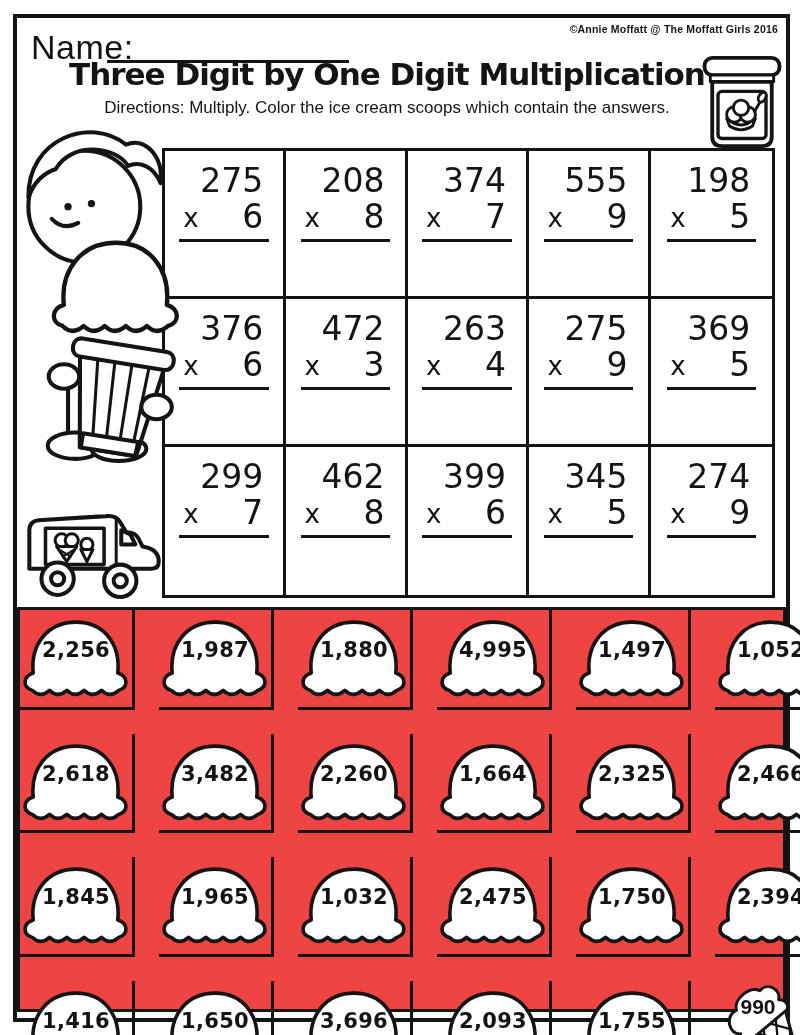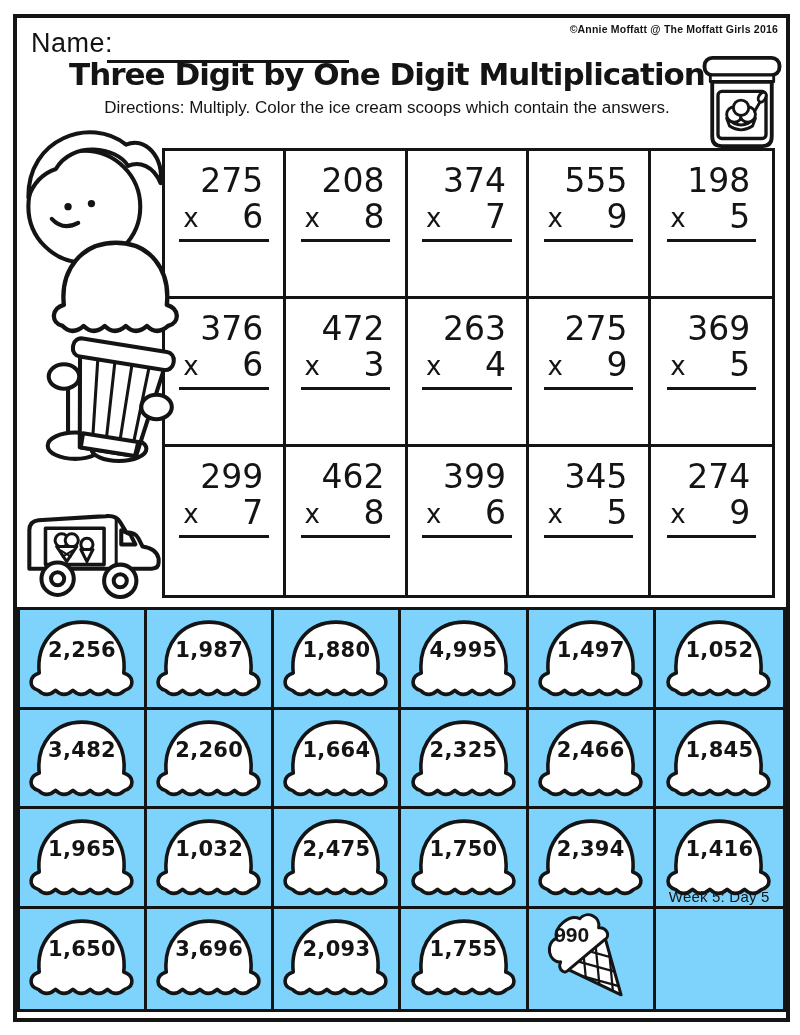--- a/index.html
+++ b/index.html
@@ -1,21 +1,21 @@
 <!DOCTYPE html>
 <html><head>
 <meta charset="utf-8">
 <style>
   * { margin:0; padding:0; box-sizing:border-box; }
   html,body { width:800px; height:1035px; background:#ffffff; font-family:"Liberation Sans", sans-serif; color:#141414; overflow:hidden; }
   .sheet { position:relative; width:800px; height:1035px; background:#ffffff; }
   .page { position:absolute; left:13px; top:14px; width:777px; height:1008px; border:4px solid #141414; background:#ffffff; }
 
   
-  .name-label { position:absolute; left:14px; top:10px; font-size:27px; letter-spacing:.5px; }
+  .name-label { position:absolute; left:14px; top:10px; font-size:34px; letter-spacing:.5px; }
   .name-line { position:absolute; left:90px; top:42px; width:242px; height:0; border-top:3px solid #141414; }
   .copyright { position:absolute; right:8px; top:5px; font-size:10.5px; font-weight:bold; letter-spacing:.2px;padding-left:15px; }
   .title { position:absolute; left:0; top:38px; width:740px; text-align:center; font-family:"DejaVu Sans", sans-serif; font-size:31px; font-weight:700; letter-spacing:-1px; }
   .dir1 { position:absolute; left:0; top:80px; width:740px; text-align:center; font-size:17px; }
   .dir2 { position:absolute; left:0; top:105px; width:740px; text-align:center; font-size:17px; }
   .tub { position:absolute; left:684px; top:36px; width:82px; height:96px; }
 
   
   .pgrid { position:absolute; left:145px; top:130px; width:613px; height:450px;
            display:grid; grid-template-columns:repeat(5,1fr); grid-template-rows:repeat(3,148px);
@@ -30,21 +30,21 @@
   .rule { width:104%; margin-left:-2%; border-top:3.5px solid #141414; margin-top:5px; }
 
   
   .kid   { position:absolute; left:-6px; top:92px; width:168px; height:356px; z-index:3; }
   .truck { position:absolute; left:2px; top:486px; width:154px; height:99px; z-index:3; }
   svg .ln { stroke:#141414; fill:#ffffff; }
 
   
   .sgrid { position:absolute; left:0px; top:589px; width:769px; height:405px;
            display:grid; grid-template-columns:repeat(6,1fr); grid-template-rows:repeat(4,99.7px);
-           border:3px solid #141414; background:#7dd3fc; z-index:2; }
+           border:3px solid #141414; background:#ef4444; z-index:2;gap:24px; }
   .scell { border-right:3px solid #141414; border-bottom:3px solid #141414; position:relative; }
   .scell:nth-child(6n) { border-right:none; }
   .scell:nth-child(n+19) { border-bottom:none; }
   .scoop { display:block; width:112px; margin:5px auto 0; }
   .scoop use, .kid use { stroke:#141414; stroke-width:3.5; fill:#ffffff; stroke-linejoin:round; }
   .sval { position:absolute; left:0; right:0; top:28px; text-align:center; font-family:"DejaVu Sans", sans-serif; font-weight:bold; font-size:21px; letter-spacing:.3px; }
   .conesvg { display:block; width:104px; margin:-2px auto 0; }
   .coneval { position:absolute; left:8px; top:14px; width:70px; text-align:center; font-family:Liberation Sans, sans-serif; font-weight:bold; font-size:21px; }
   .footer { position:absolute; left:13px; bottom:1px; font-size:15px; letter-spacing:.2px; z-index:4; }
 </style>
@@ -313,20 +313,26 @@
           <svg class="scoop" viewBox="0 0 110 86">
             <use href="#scoopShape"></use>
           </svg>
           <div class="sval">1,497</div>
         </div>
       <div class="scell">
           <svg class="scoop" viewBox="0 0 110 86">
             <use href="#scoopShape"></use>
           </svg>
           <div class="sval">1,052</div>
+        </div>
+      <div class="scell">
+          <svg class="scoop" viewBox="0 0 110 86">
+            <use href="#scoopShape"></use>
+          </svg>
+          <div class="sval">2,618</div>
         </div>
       <div class="scell">
           <svg class="scoop" viewBox="0 0 110 86">
             <use href="#scoopShape"></use>
           </svg>
           <div class="sval">3,482</div>
         </div>
       <div class="scell">
           <svg class="scoop" viewBox="0 0 110 86">
             <use href="#scoopShape"></use>

